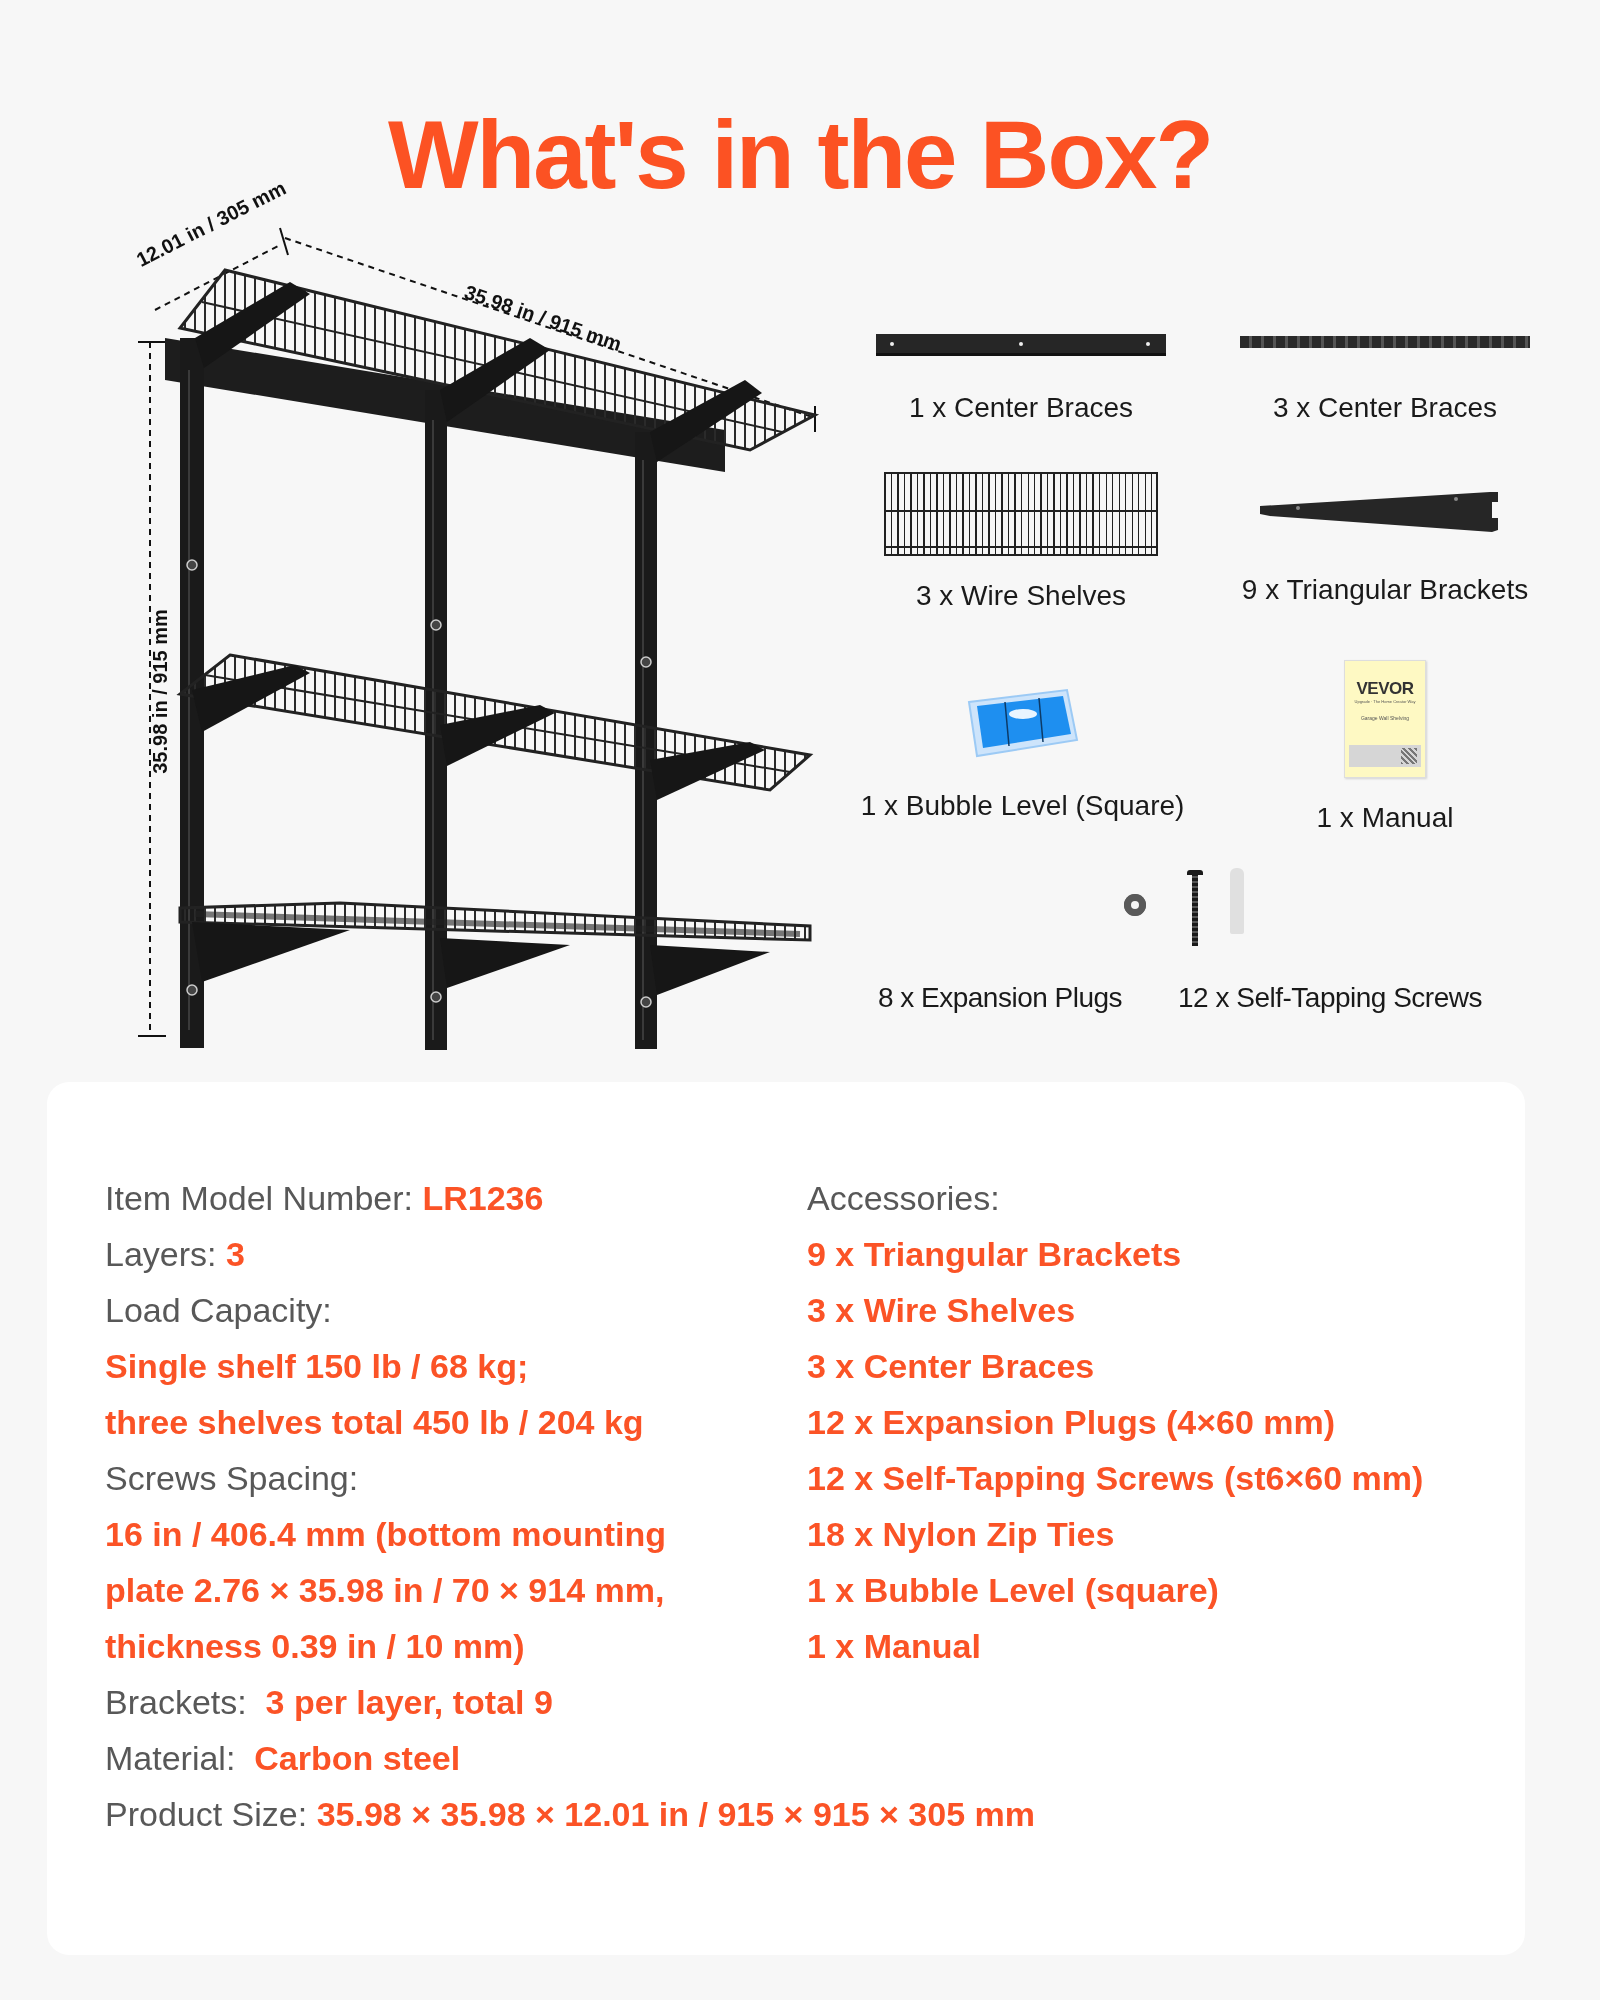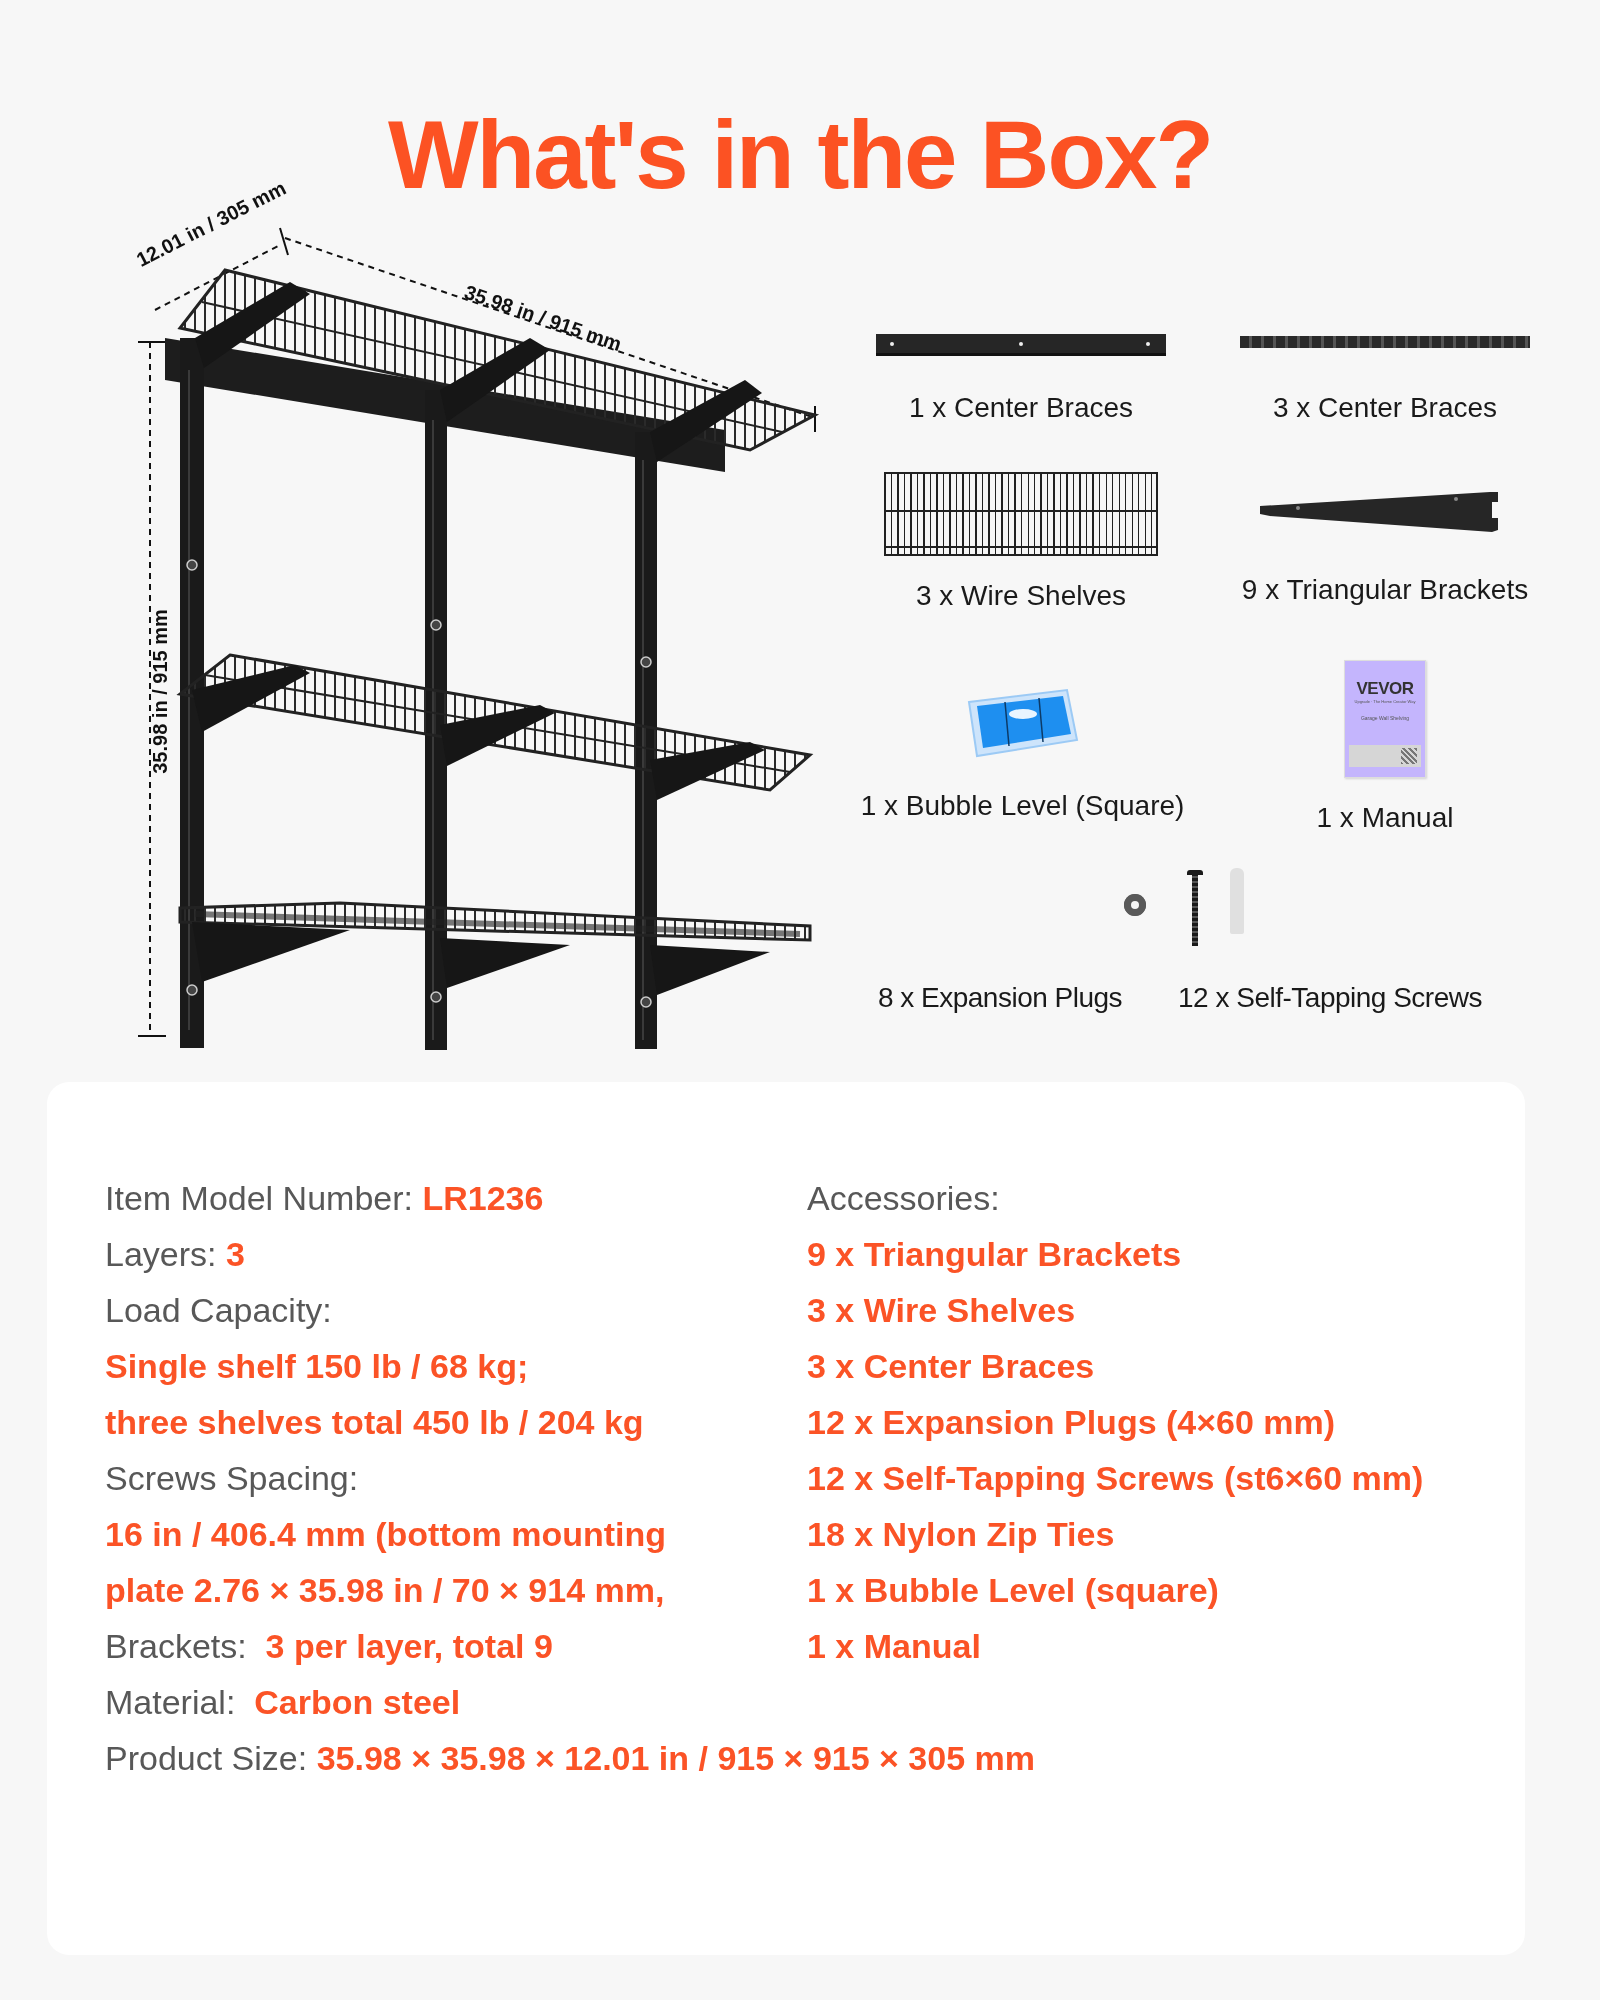--- a/index.html
+++ b/index.html
@@ -146,21 +146,21 @@
   <svg class="item-img" width="120" height="72" viewBox="0 0 120 72" style="display:block;">
     <polygon points="6,14 104,2 114,52 14,68" fill="#cde4fb" stroke="#9ccaf5" stroke-width="2"></polygon>
     <polygon points="14,18 100,8 108,46 20,60" fill="#1e8ff0"></polygon>
     <ellipse cx="60" cy="26" rx="14" ry="5" fill="#e9f5ff"></ellipse>
     <line x1="42" y1="14" x2="46" y2="58" stroke="#0d3a66" stroke-width="1.5"></line>
     <line x1="76" y1="10" x2="80" y2="54" stroke="#0d3a66" stroke-width="1.5"></line>
   </svg>
   <div class="item-label" style="margin-top:30px;">1 x Bubble Level (Square)</div>
 </div>
 <div class="item" style="left:1290px; top:660px; width:190px;">
-  <div class="item-img" style="width:82px; height:118px; background:#c4b5fd; border:1px solid #ddd; position:relative; box-shadow:1px 1px 2px rgba(0,0,0,0.15);">
+  <div class="item-img" style="width:82px; height:118px; background:#fef9c3; border:1px solid #ddd; position:relative; box-shadow:1px 1px 2px rgba(0,0,0,0.15);">
     <div style="position:absolute; left:0; right:0; top:18px; text-align:center; font-size:17px; font-weight:700; color:#333; letter-spacing:-0.5px;">VEVOR</div>
     <div style="position:absolute; left:2px; right:2px; top:38px; text-align:center; font-size:4px; color:#555; white-space:nowrap; overflow:hidden;">Upgrade · The Home Creator Way</div>
     <div style="position:absolute; left:2px; right:2px; top:54px; text-align:center; font-size:5px; color:#555; white-space:nowrap; overflow:hidden;">Garage Wall Shelving</div>
     <div style="position:absolute; left:4px; right:4px; top:84px; height:22px; background:#d6d6d6;">
       <span style="position:absolute; right:4px; top:3px; width:16px; height:16px; background:repeating-linear-gradient(45deg, #777 0 2px, #d6d6d6 2px 4px);"></span>
     </div>
   </div>
   <div class="item-label" style="margin-top:24px;">1 x Manual</div>
 </div>
 
@@ -191,20 +191,21 @@
     <div class="line">
       <span class="lbl">Load Capacity:</span>
     </div>
     <div class="line val">Single shelf 150 lb / 68 kg;</div>
     <div class="line val">three shelves total 450 lb / 204 kg</div>
     <div class="line">
       <span class="lbl">Screws Spacing:</span>
     </div>
     <div class="line val">16 in / 406.4 mm (bottom mounting</div>
     <div class="line val">plate 2.76 × 35.98 in / 70 × 914 mm,</div>
+    <div class="line val">thickness 0.39 in / 10 mm)</div>
     <div class="line">
       <span class="lbl" style="white-space:pre;">Brackets:  </span><span class="val">3 per layer, total 9</span>
     </div>
     <div class="line">
       <span class="lbl" style="white-space:pre;">Material:  </span><span class="val">Carbon steel</span>
     </div>
     <div class="line wide">
       <span class="lbl">Product Size: </span><span class="val">35.98 × 35.98 × 12.01 in / 915 × 915 × 305 mm</span>
     </div>
   </div>

